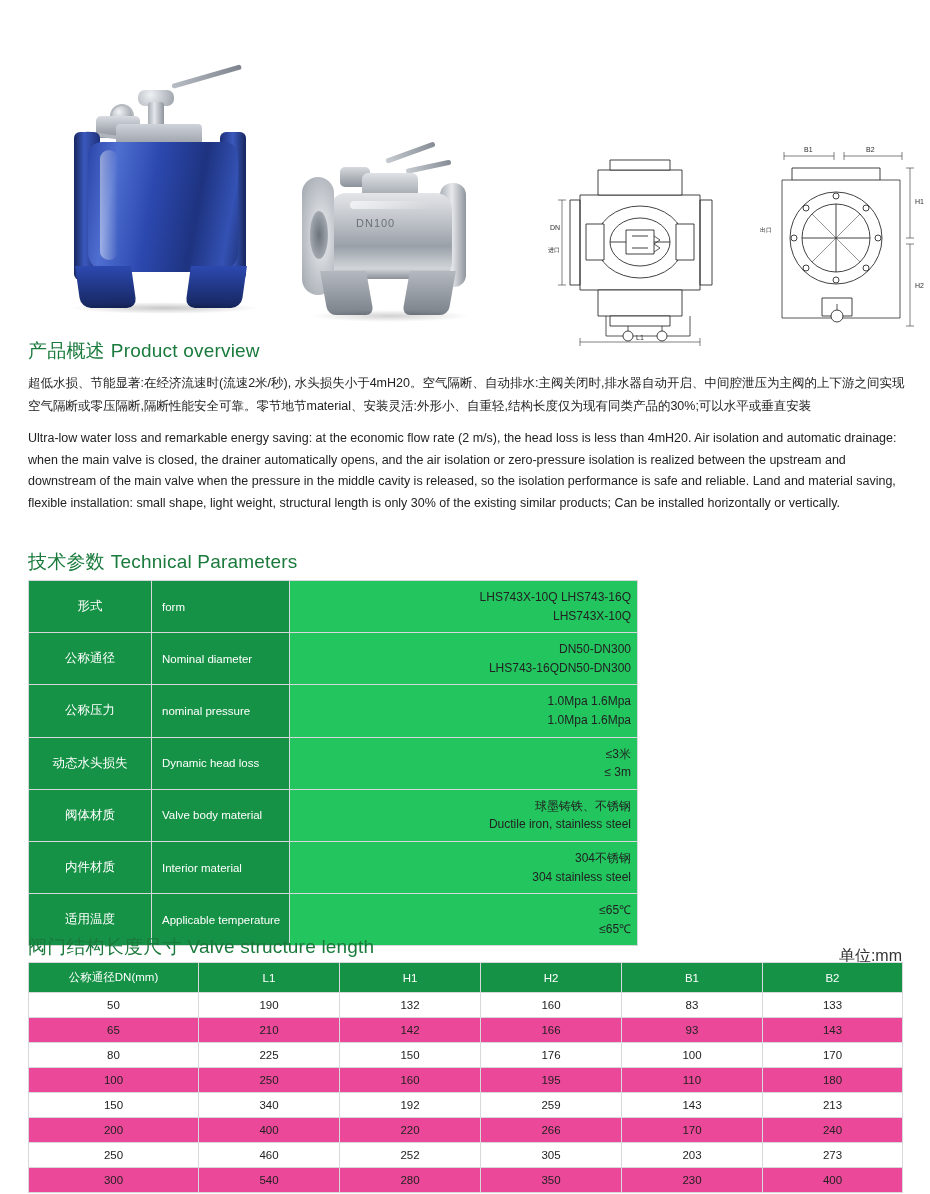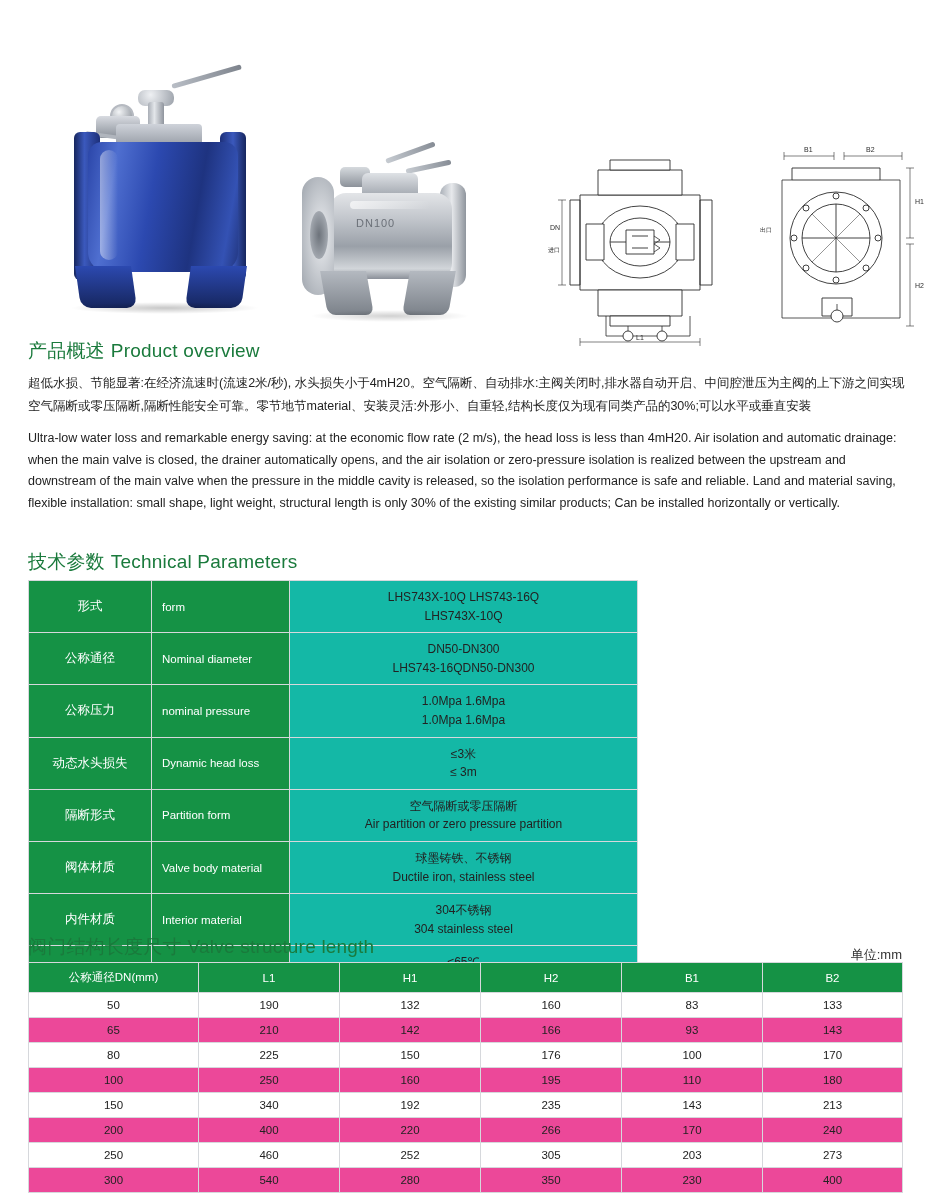--- a/index.html
+++ b/index.html
@@ -214,34 +214,34 @@
   .tech-table .lbl-en {
     width: 138px;
     background: #159245;
     color: #fff;
     font-size: 11.5px;
     text-align: left;
     padding: 8px 6px 8px 10px;
     margin-top: 24px;
   }
   .tech-table .val {
-    background: #14b8a6;
+    background: #22c55e;
     color: #222;
     font-size: 12px;
-    text-align: center;
+    text-align: right;
     line-height: 1.55;
     padding: 7px 6px;
   }
   .tech-table tr { height: 41px; }
 
   
   .unit-note {
     position: absolute;
     right: 28px; top: 946px;
-    font-size: 13px;
+    font-size: 16px;
     color: #333;
   }
   .size-table {
     position: absolute;
     left: 28px; top: 962px;
     width: 874px;
     border-collapse: collapse;
     table-layout: fixed;
     border-radius: 14px;
   }
@@ -404,25 +404,20 @@
       <td class="lbl-cn">公称压力</td>
       <td class="lbl-en">nominal pressure</td>
       <td class="val">1.0Mpa  1.6Mpa<br>1.0Mpa 1.6Mpa</td>
     </tr>
     <tr>
       <td class="lbl-cn">动态水头损失</td>
       <td class="lbl-en">Dynamic head loss</td>
       <td class="val">≤3米<br>≤ 3m</td>
     </tr>
     <tr>
-      <td class="lbl-cn">隔断形式</td>
-      <td class="lbl-en">Partition form</td>
-      <td class="val">空气隔断或零压隔断<br>Air partition or zero pressure partition</td>
-    </tr>
-    <tr>
       <td class="lbl-cn">阀体材质</td>
       <td class="lbl-en">Valve body material</td>
       <td class="val">球墨铸铁、不锈钢<br>Ductile iron, stainless steel</td>
     </tr>
     <tr>
       <td class="lbl-cn">内件材质</td>
       <td class="lbl-en">Interior material</td>
       <td class="val">304不锈钢<br>304 stainless steel</td>
     </tr>
     <tr>
@@ -487,21 +482,21 @@
       <td>250</td>
       <td>160</td>
       <td>195</td>
       <td>110</td>
       <td>180</td>
     </tr>
     <tr class="even">
       <td>150</td>
       <td>340</td>
       <td>192</td>
-      <td>235</td>
+      <td>259</td>
       <td>143</td>
       <td>213</td>
     </tr>
     <tr class="odd">
       <td>200</td>
       <td>400</td>
       <td>220</td>
       <td>266</td>
       <td>170</td>
       <td>240</td>

